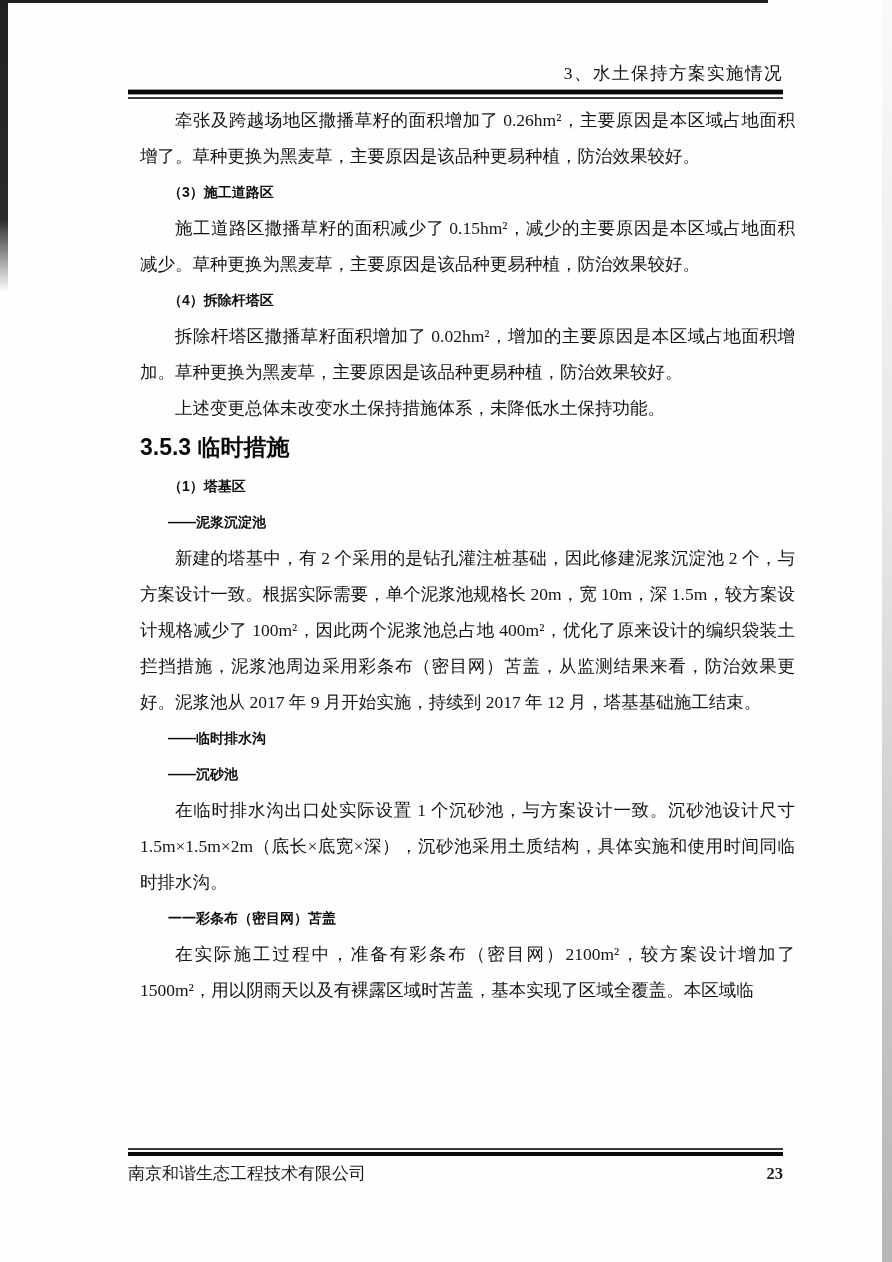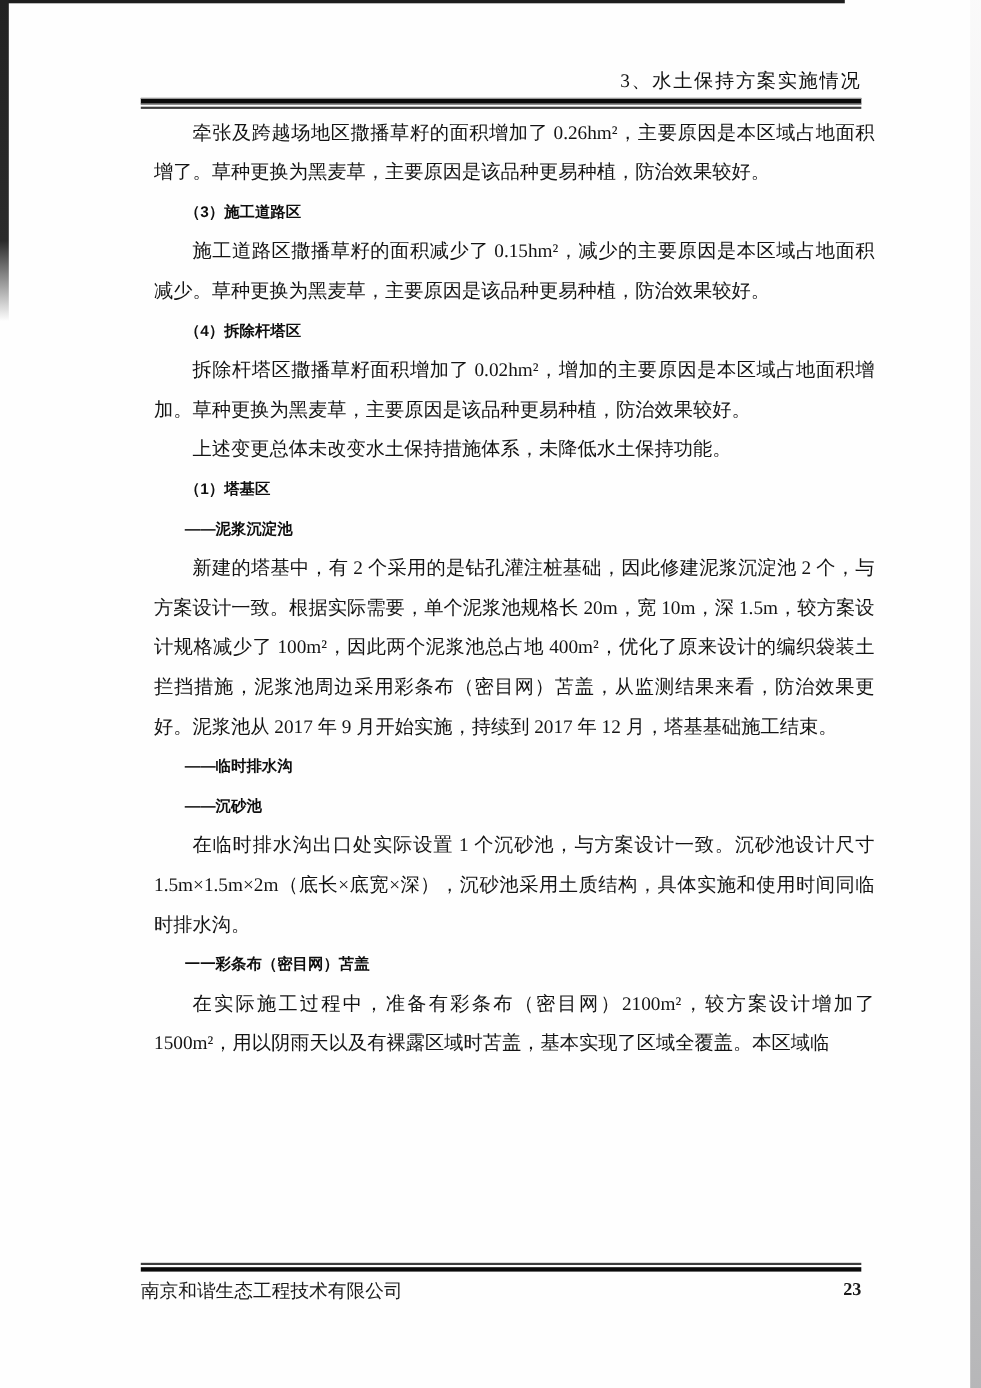--- a/index.html
+++ b/index.html
@@ -36,21 +36,21 @@
   .h3{font-size:14px;font-weight:700;text-indent:2em;line-height:36px;
       font-family:"Liberation Sans","DejaVu Sans",sans-serif;color:#0e0e0e;}
   .h2{font-size:23px;font-weight:700;line-height:42px;margin:2px 0 0 0;
       font-family:"Liberation Sans","DejaVu Sans",sans-serif;color:#0a0a0a;}
 
   
   .footer{position:absolute;left:128px;top:1148px;width:655px;}
   .footer-rule .thin{height:2px;background:#3c3c3c;}
   .footer-rule .gap{height:2px;}
   .footer-rule .thick{height:4px;background:#0a0a0a;}
-  .footer-row{display:flex;justify-content:space-between;align-items:flex-start;
+  .footer-row{display:flex;justify-content:space-between;align-items:center;
       margin-top:6px;font-size:17px;color:#1a1a1a;}
   .footer-row .pageno{font-size:16.5px;font-weight:bold;}
 </style>
 </head>
 <body>
 
 <div class="page">
 
   <div class="scan-top"></div>
   <div class="scan-left"></div>
@@ -65,20 +65,21 @@
     </div>
   </div>
 
   <div class="content">
     <p class="para">牵张及跨越场地区撒播草籽的面积增加了 0.26hm²，主要原因是本区域占地面积增了。草种更换为黑麦草，主要原因是该品种更易种植，防治效果较好。</p>
     <h3 class="h3">（3）施工道路区</h3>
     <p class="para">施工道路区撒播草籽的面积减少了 0.15hm²，减少的主要原因是本区域占地面积减少。草种更换为黑麦草，主要原因是该品种更易种植，防治效果较好。</p>
     <h3 class="h3">（4）拆除杆塔区</h3>
     <p class="para">拆除杆塔区撒播草籽面积增加了 0.02hm²，增加的主要原因是本区域占地面积增加。草种更换为黑麦草，主要原因是该品种更易种植，防治效果较好。</p>
     <p class="para">上述变更总体未改变水土保持措施体系，未降低水土保持功能。</p>
+    <h2 class="h2">3.5.3 临时措施</h2>
     <h3 class="h3">（1）塔基区</h3>
     <h3 class="h3">——泥浆沉淀池</h3>
     <p class="para">新建的塔基中，有 2 个采用的是钻孔灌注桩基础，因此修建泥浆沉淀池 2 个，与方案设计一致。根据实际需要，单个泥浆池规格长 20m，宽 10m，深 1.5m，较方案设计规格减少了 100m²，因此两个泥浆池总占地 400m²，优化了原来设计的编织袋装土拦挡措施，泥浆池周边采用彩条布（密目网）苫盖，从监测结果来看，防治效果更好。泥浆池从 2017 年 9 月开始实施，持续到 2017 年 12 月，塔基基础施工结束。</p>
     <h3 class="h3">——临时排水沟</h3>
     <h3 class="h3">——沉砂池</h3>
     <p class="para">在临时排水沟出口处实际设置 1 个沉砂池，与方案设计一致。沉砂池设计尺寸 1.5m×1.5m×2m（底长×底宽×深），沉砂池采用土质结构，具体实施和使用时间同临时排水沟。</p>
     <h3 class="h3">一一彩条布（密目网）苫盖</h3>
     <p class="para">在实际施工过程中，准备有彩条布（密目网）2100m²，较方案设计增加了 1500m²，用以阴雨天以及有裸露区域时苫盖，基本实现了区域全覆盖。本区域临</p>
   </div>
 

